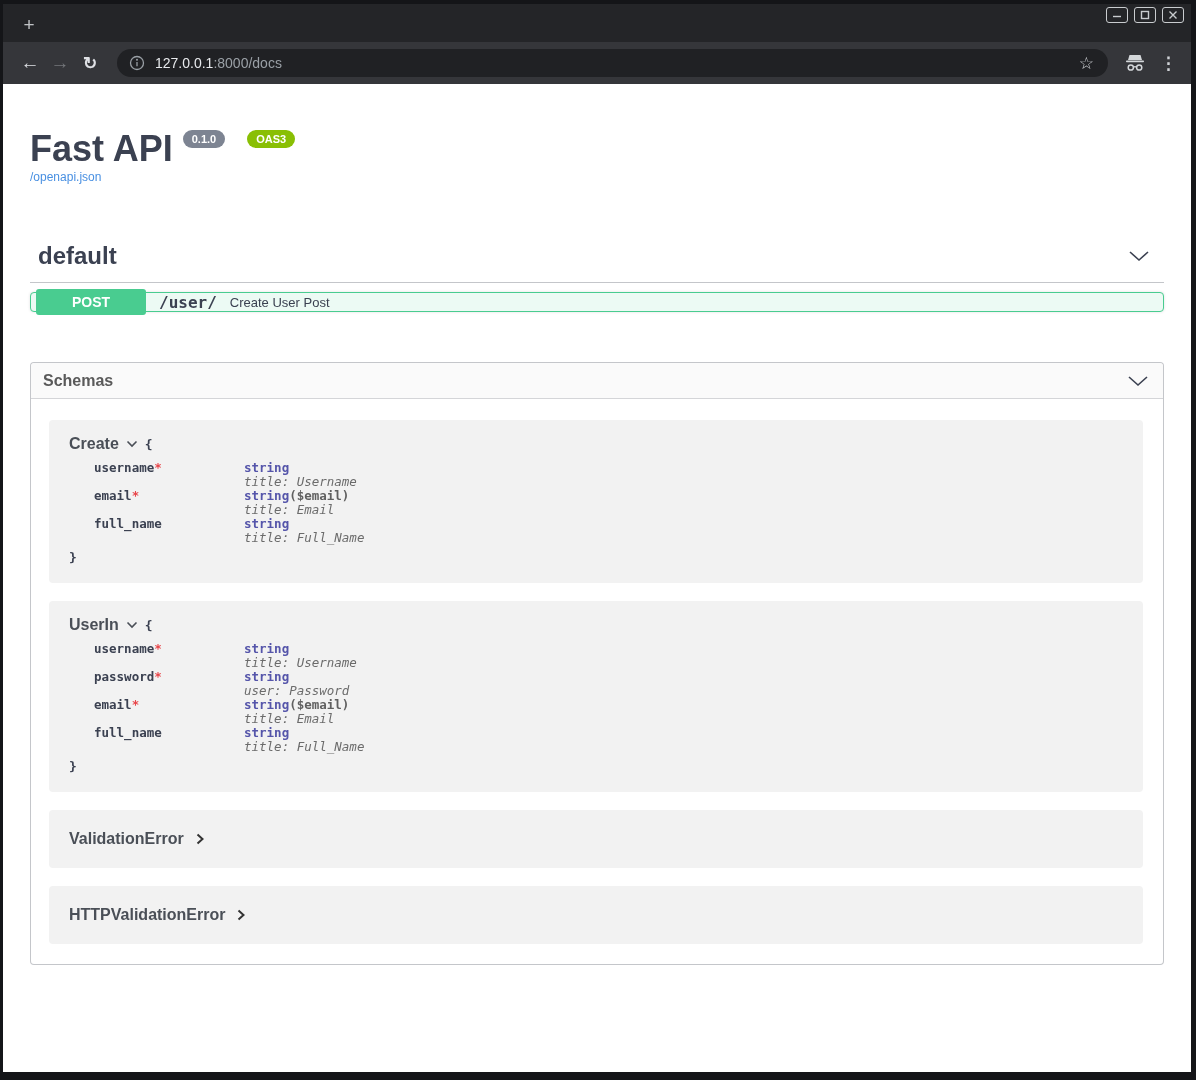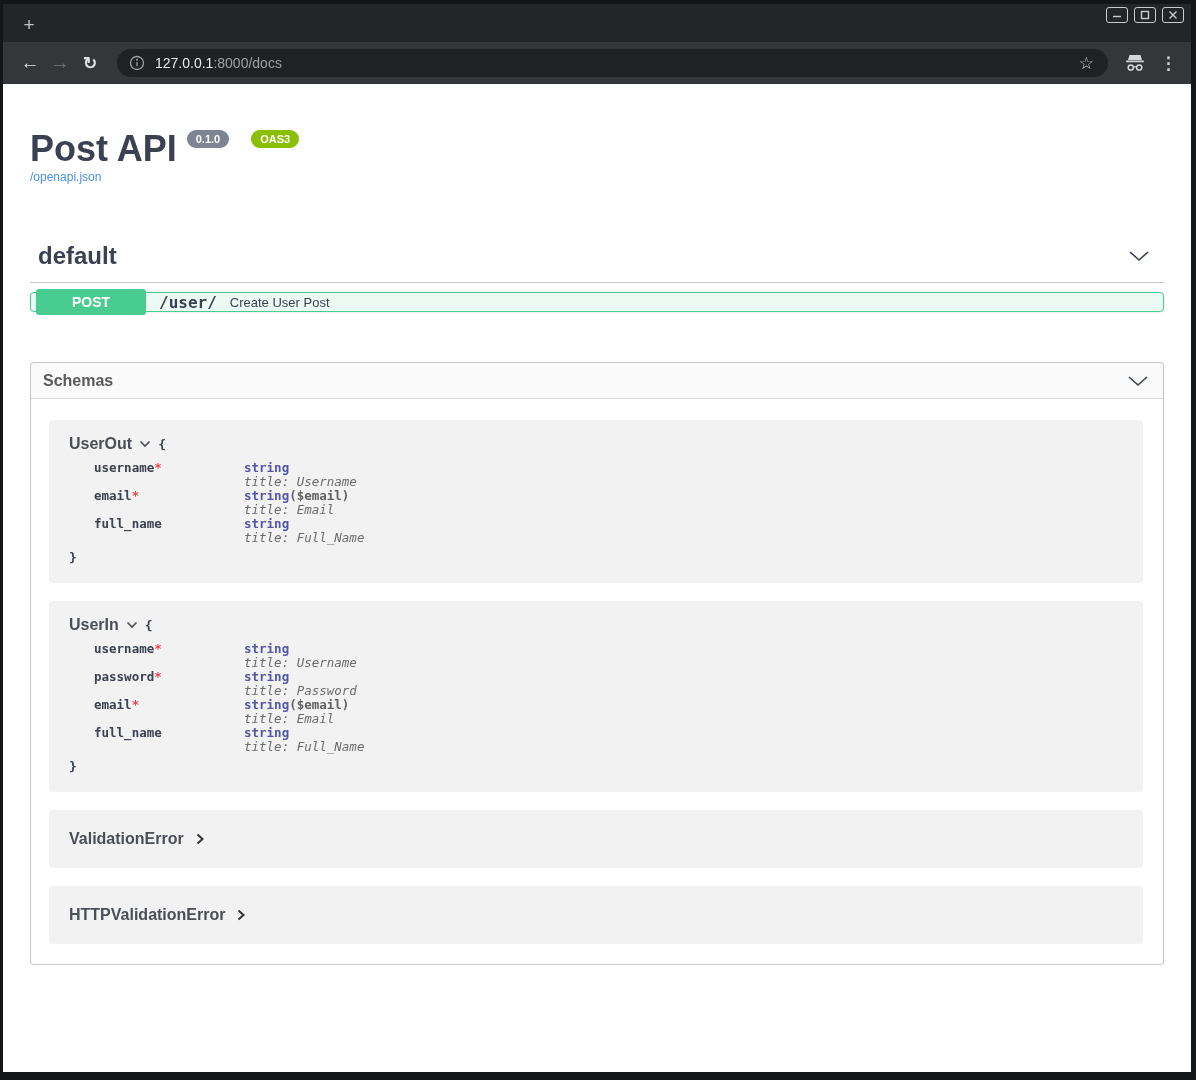--- a/index.html
+++ b/index.html
@@ -132,21 +132,21 @@
           <path d="M9.4 13.2 q1.6 -1.2 3.2 0" fill="none" stroke="#d4d7da" stroke-width="1.3"></path>
         </svg>
       </span>
       <span class="menu-ic">⋮</span>
     </div>
   </div>
 
   <div class="content">
 
     <div class="info-block">
-      <h1 class="api-title">Post API</h1><span class="badges">
+      <h1 class="api-title">Fast API</h1><span class="badges">
           <span class="badge version">0.1.0</span>
           <span class="badge oas">OAS3</span>
         </span>
       <a class="spec-link" href="#">/openapi.json</a>
     </div>
 
     <div class="tag-header">
       <span class="tag-title">default</span>
       <span>
         <svg width="22" height="12" viewBox="0 0 22 12" fill="none" stroke="#3b4151" stroke-width="1.6">
@@ -168,21 +168,21 @@
           <svg width="22" height="12" viewBox="0 0 22 12" fill="none" stroke="#3b4151" stroke-width="1.6">
               <path d="M2 2 L11 10 L20 2"></path>
             </svg>
         </span>
       </div>
 
       <div class="models-body">
 
         <div class="model-box">
           <div class="model-head">
-            <span class="model-name">UserOut</span>
+            <span class="model-name">Create</span>
             <span>
               <svg width="12" height="8" viewBox="0 0 12 8" fill="none" stroke="#4a4f57" stroke-width="1.6">
                   <path d="M1.5 1.5 L6 6 L10.5 1.5"></path>
                 </svg>
             </span>
             <span class="brace">{</span>
           </div>
           <div class="props">
             <div class="prop-row">
               <div class="prop-name"><span>username</span><span class="star">*</span></div>
@@ -224,21 +224,21 @@
               <div class="prop-name"><span>username</span><span class="star">*</span></div>
               <div class="prop-def">
                 <div><span class="prop-type">string</span><span class="prop-format"></span></div>
                 <div class="prop-title-line">title: Username</div>
               </div>
             </div>
             <div class="prop-row">
               <div class="prop-name"><span>password</span><span class="star">*</span></div>
               <div class="prop-def">
                 <div><span class="prop-type">string</span><span class="prop-format"></span></div>
-                <div class="prop-title-line">title: Password</div>
+                <div class="prop-title-line">user: Password</div>
               </div>
             </div>
             <div class="prop-row">
               <div class="prop-name"><span>email</span><span class="star">*</span></div>
               <div class="prop-def">
                 <div><span class="prop-type">string</span><span class="prop-format">($email)</span></div>
                 <div class="prop-title-line">title: Email</div>
               </div>
             </div>
             <div class="prop-row">

